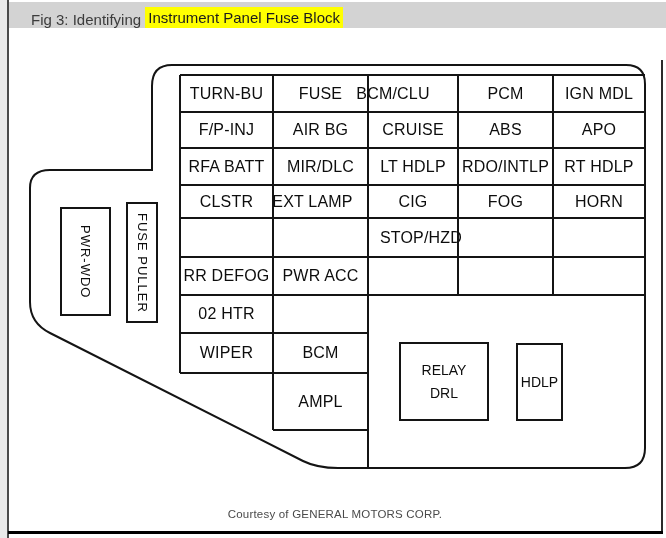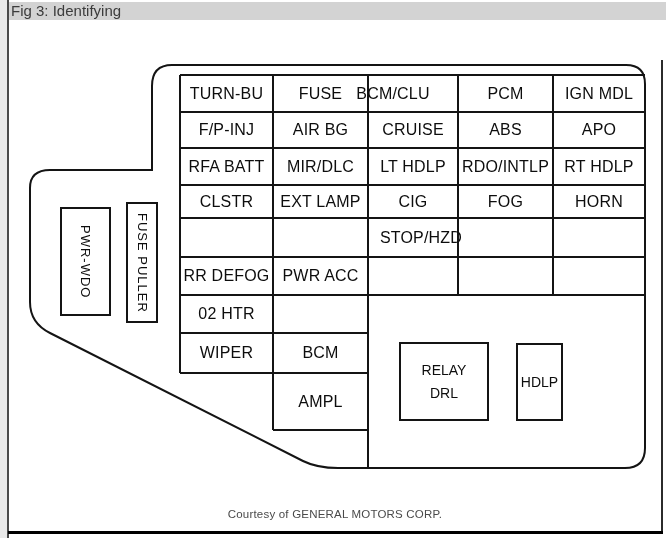--- a/index.html
+++ b/index.html
@@ -5,22 +5,22 @@
   * { margin:0; padding:0; box-sizing:border-box; }
   body { font-family:"Liberation Sans", sans-serif; background:#fff; }
   .page {
     position:relative; width:666px; height:538px; background:#ffffff; overflow:hidden;
   }
   .gutter { position:absolute; left:0; top:0; width:7px; height:538px; background:#e9e9e9; }
   .frame-left { position:absolute; left:7px; top:0; width:2px; height:538px; background:#4a4a4a; }
   .frame-right { position:absolute; left:661px; top:60px; width:2px; height:473px; background:#2b2b2b; }
   .frame-bottom { position:absolute; left:8px; top:531px; width:655px; height:3px; background:#000; }
   .titlebar {
-    position:absolute; left:9px; top:2px; width:657px; height:18px;
-    background:#d3d3d3; display:flex; align-items:flex-start; padding-left:2px;
+    position:absolute; left:9px; top:2px; width:657px; height:26px;
+    background:#d3d3d3; display:flex; align-items:flex-end; padding-left:22px;
     font-size:15px; color:#3c3c3c; white-space:pre;
   }
   .titlebar .hl { background:#ffff00; color:#1c1c1c; padding:2px 3px; }
   svg.diagram { position:absolute; left:0; top:0; }
   .cell {
     position:absolute; display:flex; align-items:center; justify-content:center;
     font-size:16px; color:#0d0d0d; letter-spacing:0.2px; text-align:center;
   }
   .vlabel {
     position:absolute; display:flex; align-items:center; justify-content:center;
@@ -38,21 +38,21 @@
 </head>
 <body>
 
 <div class="page">
 
   <div class="gutter"></div>
   <div class="frame-left"></div>
   <div class="frame-right"></div>
   <div class="frame-bottom"></div>
 
-  <div class="titlebar"><span>Fig 3: Identifying </span></div>
+  <div class="titlebar"><span>Fig 3: Identifying </span><span class="hl">Instrument Panel Fuse Block</span></div>
 
   <svg class="diagram" width="666" height="538" viewBox="0 0 666 538" fill="none" stroke="#141414" stroke-width="2">
 
     <path d="M 172 65 H 626 Q 645 65 645 84 V 448 Q 645 468 625 468 H 338 Q 317 468 303 461 L 50 333 Q 30 323 30 302 V 188 Q 30 170 50 170 H 152 V 86 Q 152 65 172 65 Z"></path>
 
     <line x1="180" y1="75" x2="645" y2="75"></line>
     <line x1="180" y1="112" x2="645" y2="112"></line>
     <line x1="180" y1="148" x2="645" y2="148"></line>
     <line x1="180" y1="185" x2="645" y2="185"></line>
     <line x1="180" y1="218" x2="645" y2="218"></line>
@@ -86,21 +86,21 @@
   <div class="cell" style="left:458px;top:112px;width:95px;height:36px">ABS</div>
   <div class="cell" style="left:553px;top:112px;width:92px;height:36px">APO</div>
 
   <div class="cell" style="left:180px;top:148px;width:93px;height:37px">RFA BATT</div>
   <div class="cell" style="left:273px;top:148px;width:95px;height:37px">MIR/DLC</div>
   <div class="cell" style="left:368px;top:148px;width:90px;height:37px">LT HDLP</div>
   <div class="cell" style="left:458px;top:148px;width:95px;height:37px">RDO/INTLP</div>
   <div class="cell" style="left:553px;top:148px;width:92px;height:37px">RT HDLP</div>
 
   <div class="cell" style="left:180px;top:185px;width:93px;height:33px">CLSTR</div>
-  <div class="cell" style="left:273px;top:185px;width:95px;height:33px">EXT LAMP</div>
+  <div class="cell" style="left:265px;top:185px;width:95px;height:33px">EXT LAMP</div>
   <div class="cell" style="left:368px;top:185px;width:90px;height:33px">CIG</div>
   <div class="cell" style="left:458px;top:185px;width:95px;height:33px">FOG</div>
   <div class="cell" style="left:553px;top:185px;width:92px;height:33px">HORN</div>
 
   <div class="cell" style="left:368px;top:218px;width:106px;height:39px">STOP/HZD</div>
 
   <div class="cell" style="left:180px;top:257px;width:93px;height:38px">RR DEFOG</div>
   <div class="cell" style="left:273px;top:257px;width:95px;height:38px">PWR ACC</div>
 
   <div class="cell" style="left:180px;top:295px;width:93px;height:38px">02 HTR</div>

